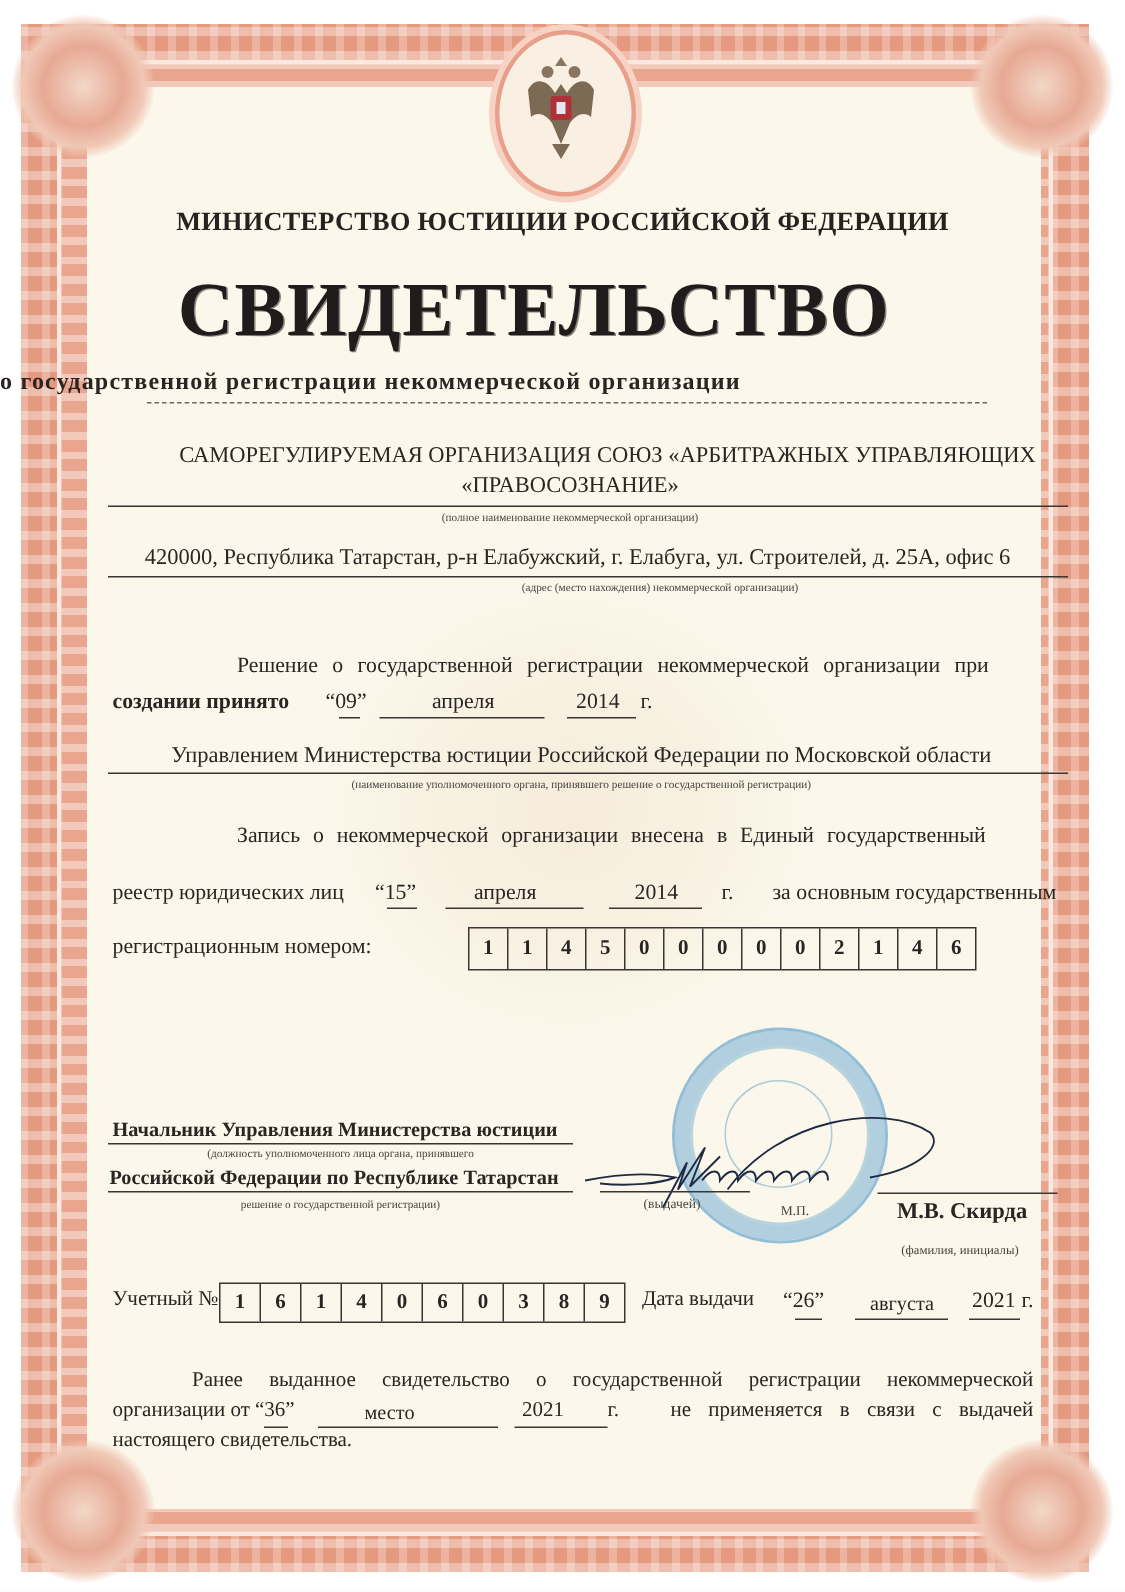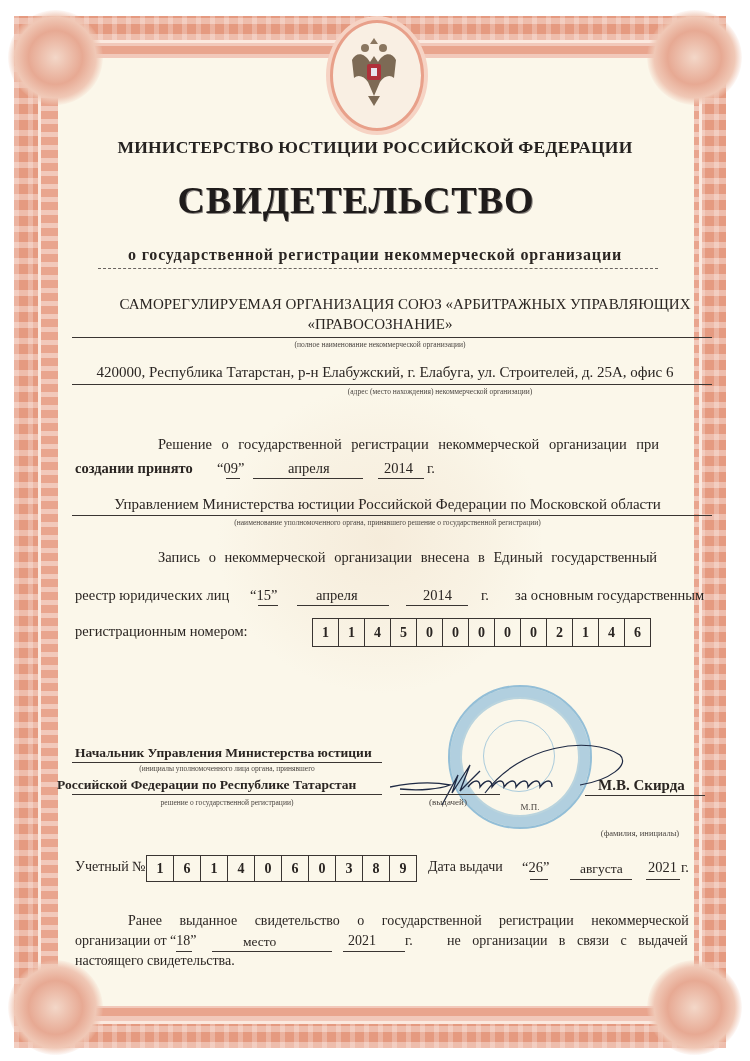--- a/index.html
+++ b/index.html
@@ -21,23 +21,23 @@
   .watermark { position:absolute; left:215px; top:385px; width:330px; height:310px; border-radius:50%;
     background:radial-gradient(ellipse at center, rgba(235,215,190,0.35) 0%, rgba(235,215,190,0.15) 45%, rgba(251,247,234,0) 70%); }
   .corner { position:absolute; width:95px; height:95px; border-radius:50%;
     background:radial-gradient(circle at 50% 50%, #f3d7c8 0%, #e7a993 40%, #f0c8b6 60%, rgba(240,200,180,0) 72%); }
   .emblem-frame { position:absolute; left:330px; top:20px; width:88px; height:105px; border-radius:50%;
     background:#f9efe3; border:3px solid #e8a08a; box-shadow:0 0 0 4px #f6d3c4; }
   .emblem { position:absolute; left:350px; top:34px; width:48px; height:76px; }
   .abs { position:absolute; }
   .ministry { left:0; width:750px; top:137px; text-align:center; font-weight:bold; font-size:17.5px;
     letter-spacing:0.2px; color:#252220; }
-  .title { left:0; width:712px; top:178px; text-align:center; font-weight:bold; font-size:38px; letter-spacing:1px;
+  .title { left:0; width:712px; top:178px; text-align:center; font-weight:bold; font-size:51px; letter-spacing:1px;
     color:#1f1c1b; text-shadow:1px 1px 0 #8a8580; }
-  .subtitle { left:0; width:750px; top:246px; text-align:center; font-weight:bold; font-size:16px; letter-spacing:0.8px; }
+  .subtitle { left:0; width:750px; top:246px; text-align:left; font-weight:bold; font-size:16px; letter-spacing:0.8px; }
   .rule { position:absolute; height:0; border-top:1px solid #3a3532; }
   .rule.dotted { border-top:1px dashed #6a6460; }
   .line-text { position:absolute; text-align:center; font-size:15px; white-space:nowrap; }
   .caption { position:absolute; text-align:center; font-size:7.5px; color:#4a4541; white-space:nowrap; }
   .para { position:absolute; font-size:14.5px; white-space:nowrap; }
   .uline { position:absolute; border-top:1px solid #3a3532; height:0; }
   .cells { position:absolute; display:flex; border:1px solid #3a3532; }
   .cell { border-right:1px solid #3a3532; display:flex; align-items:center; justify-content:center;
     font-weight:bold; font-size:14px; }
   .cell:last-child { border-right:none; }
@@ -134,30 +134,30 @@
 <div class="stamp-inner"></div>
 <svg class="sig" viewBox="0 0 260 80">
   <path d="M0 52 C20 48 40 46 60 50 C50 54 30 56 10 54" fill="none" stroke="#1f2a44" stroke-width="1.3"></path>
   <path d="M52 70 L68 40 L62 58 L80 30 L70 56 L90 36" fill="none" stroke="#1f2a44" stroke-width="1.3"></path>
   <path d="M78 52 c6 -8 12 -8 12 0 c6 -8 12 -8 12 0 c6 -8 12 -8 12 0 c6 -8 12 -8 12 0 c6 -8 12 -8 12 0 c6 -8 12 -8 12 0 c6 -8 12 -8 12 0" fill="none" stroke="#1f2a44" stroke-width="1.3"></path>
   <path d="M95 58 C130 10 200 0 230 20 C240 30 220 45 190 50" fill="none" stroke="#1f2a44" stroke-width="1.2"></path>
 </svg>
 
 <div class="para bold" style="left:75px;top:745px;font-size:13.5px;">Начальник Управления Министерства юстиции</div>
 <div class="rule" style="left:72px;top:762px;width:310px;"></div>
-<div class="caption" style="left:72px;top:764px;width:310px;">(инициалы уполномоченного лица органа, принявшего</div>
-<div class="para bold" style="left:57px;top:777px;font-size:13.5px;">Российской Федерации по Республике Татарстан</div>
+<div class="caption" style="left:72px;top:764px;width:310px;">(должность уполномоченного лица органа, принявшего</div>
+<div class="para bold" style="left:73px;top:777px;font-size:13.5px;">Российской Федерации по Республике Татарстан</div>
 <div class="rule" style="left:72px;top:794px;width:310px;"></div>
 <div class="caption" style="left:72px;top:798px;width:310px;">решение о государственной регистрации)</div>
 
 <div class="rule" style="left:400px;top:794px;width:100px;"></div>
 <div class="caption" style="left:418px;top:797px;width:60px;font-size:9px;">(выдачей)</div>
 <div class="caption" style="left:510px;top:802px;width:40px;font-size:9px;">М.П.</div>
 
-<div class="para bold" style="left:598px;top:777px;font-size:15px;">М.В. Скирда</div>
+<div class="para bold" style="left:598px;top:800px;font-size:15px;">М.В. Скирда</div>
 <div class="rule" style="left:585px;top:795px;width:120px;"></div>
 <div class="caption" style="left:585px;top:828px;width:110px;font-size:8.5px;">(фамилия, инициалы)</div>
 
 <div class="para" style="left:75px;top:859px;font-size:14px;">Учетный №</div>
 <div class="cells" style="left:146px;top:855px;height:25px;">
   <div class="cell" style="width:26px;">1</div>
   <div class="cell" style="width:26px;">6</div>
   <div class="cell" style="width:26px;">1</div>
   <div class="cell" style="width:26px;">4</div>
   <div class="cell" style="width:26px;">0</div>
@@ -172,21 +172,21 @@
 <div class="para" style="left:522px;top:859px;">“26”</div>
 <div class="uline" style="left:530px;top:879px;width:18px;"></div>
 <div class="para" style="left:580px;top:861px;font-size:13.5px;">августа</div>
 <div class="uline" style="left:570px;top:879px;width:62px;"></div>
 <div class="para" style="left:648px;top:859px;">2021</div>
 <div class="uline" style="left:646px;top:879px;width:34px;"></div>
 <div class="para" style="left:681px;top:859px;">г.</div>
 
 <div class="para" style="left:128px;top:913px;font-size:14px;word-spacing:14px;">Ранее выданное свидетельство о государственной регистрации некоммерческой</div>
 <div class="para" style="left:75px;top:933px;font-size:14px;">организации от</div>
-<div class="para" style="left:170px;top:933px;font-size:14px;">“18”</div>
+<div class="para" style="left:170px;top:933px;font-size:14px;">“36”</div>
 <div class="uline" style="left:176px;top:951px;width:16px;"></div>
 <div class="para" style="left:243px;top:934px;font-size:13.5px;">место</div>
 <div class="uline" style="left:212px;top:951px;width:120px;"></div>
 <div class="para" style="left:348px;top:933px;font-size:14px;">2021</div>
 <div class="uline" style="left:343px;top:951px;width:62px;"></div>
 <div class="para" style="left:405px;top:933px;font-size:14px;">г.</div>
-<div class="para" style="left:447px;top:933px;font-size:14px;word-spacing:8px;">не организации в связи с выдачей</div>
+<div class="para" style="left:447px;top:933px;font-size:14px;word-spacing:8px;">не применяется в связи с выдачей</div>
 <div class="para" style="left:75px;top:953px;font-size:14px;">настоящего свидетельства.</div>
 
 </body></html>

